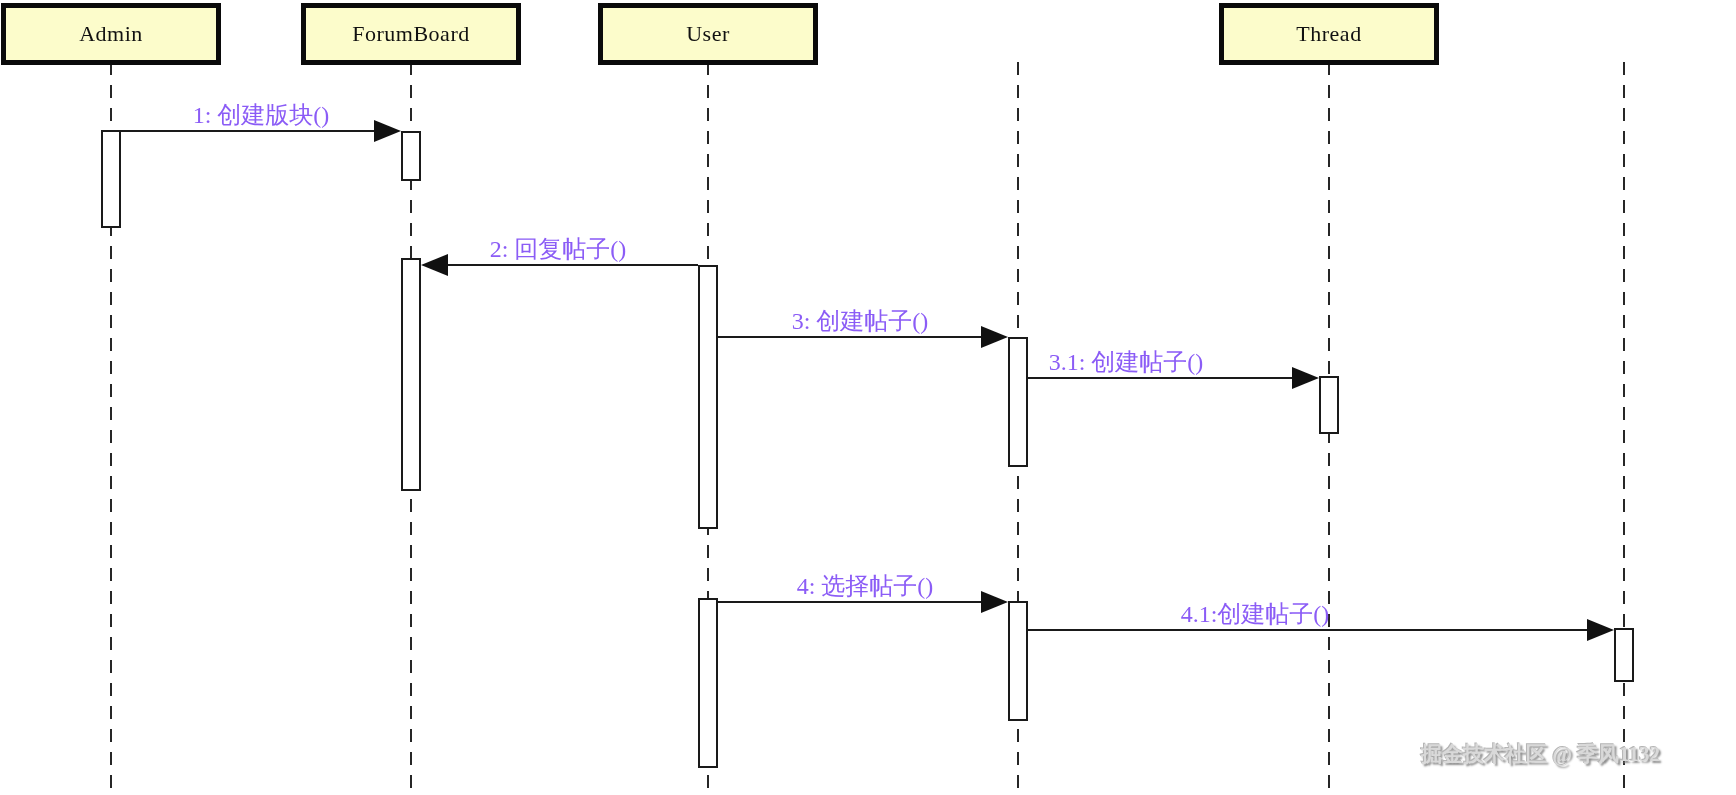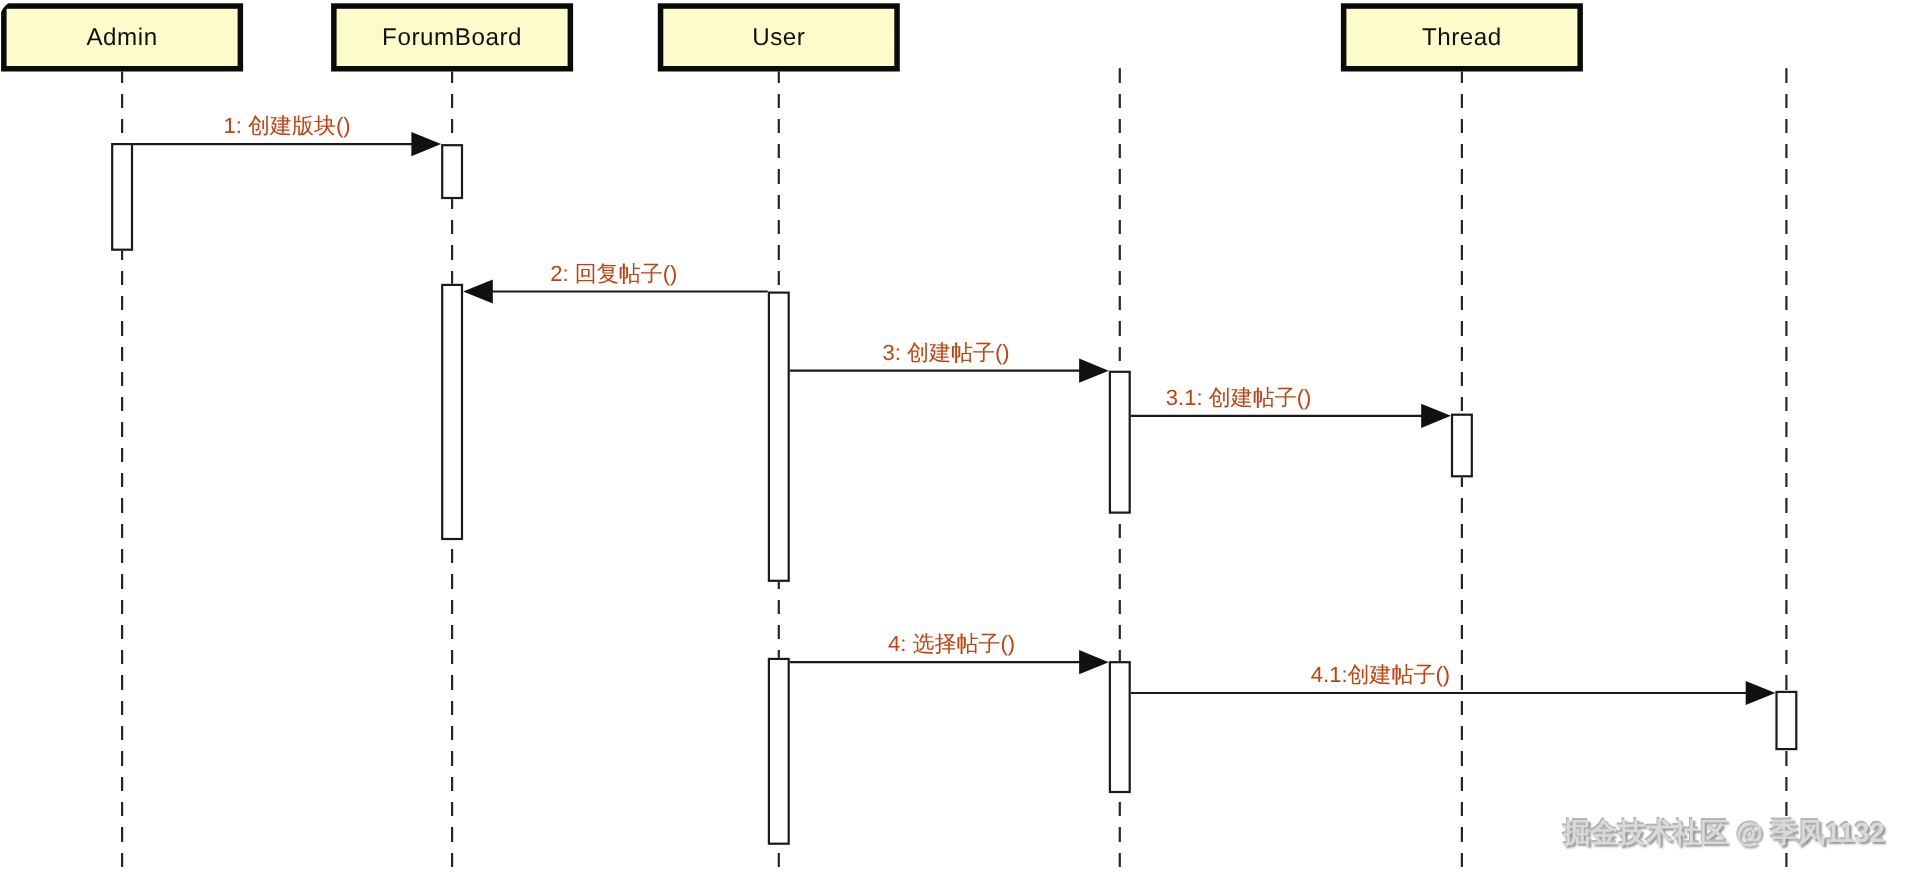--- a/index.html
+++ b/index.html
@@ -2,22 +2,21 @@
 <html><head>
 <meta charset="utf-8">
 <style>
   html, body { margin: 0; padding: 0; background: #ffffff; }
   .canvas {
     position: relative;
     width: 1736px;
     height: 795px;
     background: #ffffff;
     overflow: hidden;
-    font-family: Liberation Sans, sans-serif;
-    border-radius: 17px;
+    font-family: Liberation Serif, serif;
   }
   
   .lifeline {
     position: absolute;
     top: 62px;
     bottom: 0;
     width: 2px;
     background: repeating-linear-gradient(
       to bottom, #262626 0px, #262626 13px,
       transparent 13px, transparent 23px);
@@ -57,32 +56,32 @@
     left: 0; top: 0;
     width: 1736px; height: 795px;
     z-index: 3;
     pointer-events: none;
   }
   
   .msg {
     position: absolute;
     transform: translateX(-50%);
     white-space: nowrap;
-    font-size: 20px;
+    font-size: 24px;
     line-height: 24px;
-    color: #c2410c;
+    color: #8b5cf6;
     z-index: 5;
   }
   
   .watermark {
     position: absolute;
     left: 1421px;
     top: 740px;
     white-space: nowrap;
-    font-size: 25px;
+    font-size: 21px;
     font-weight: bold;
     color: #d9d9d9;
     text-shadow: -1px -1px 0 #b5b5b5, 2px 2px 2px #8d8d8d;
     z-index: 6;
   }
 </style>
 </head>
 <body>
 
 <div class="canvas">

